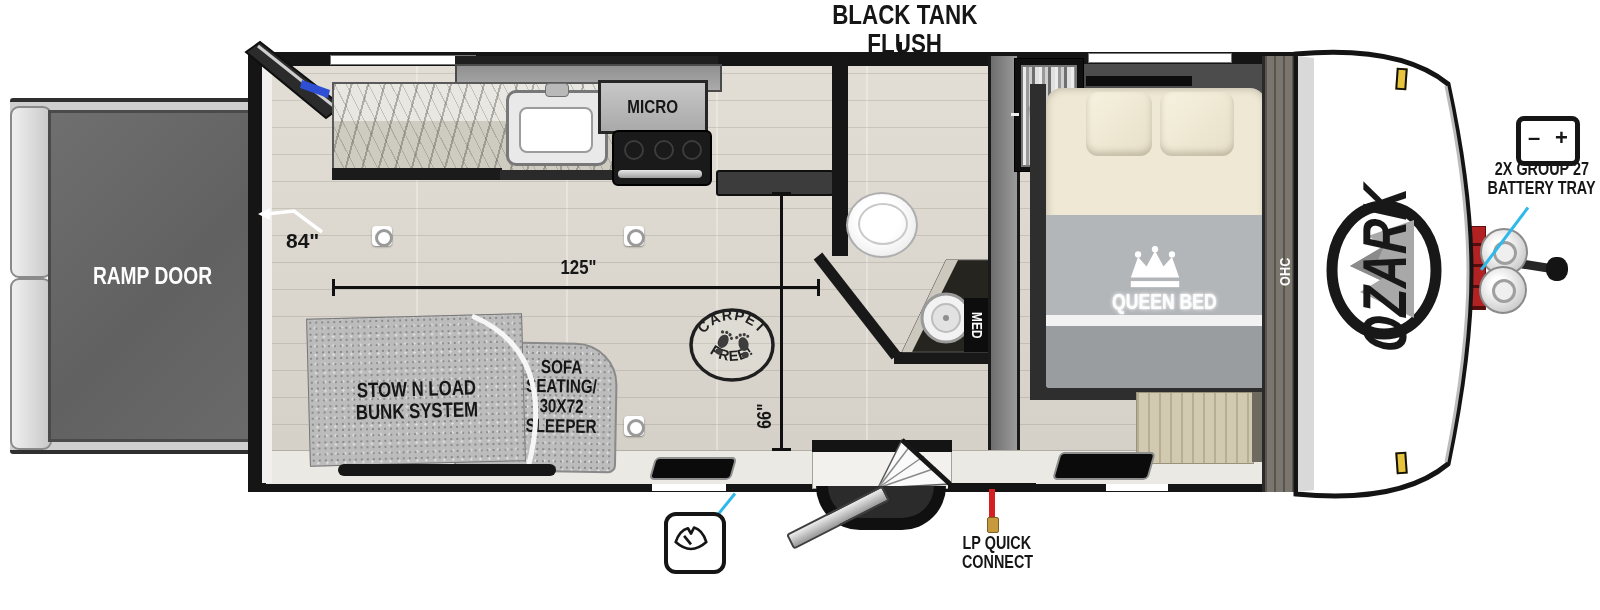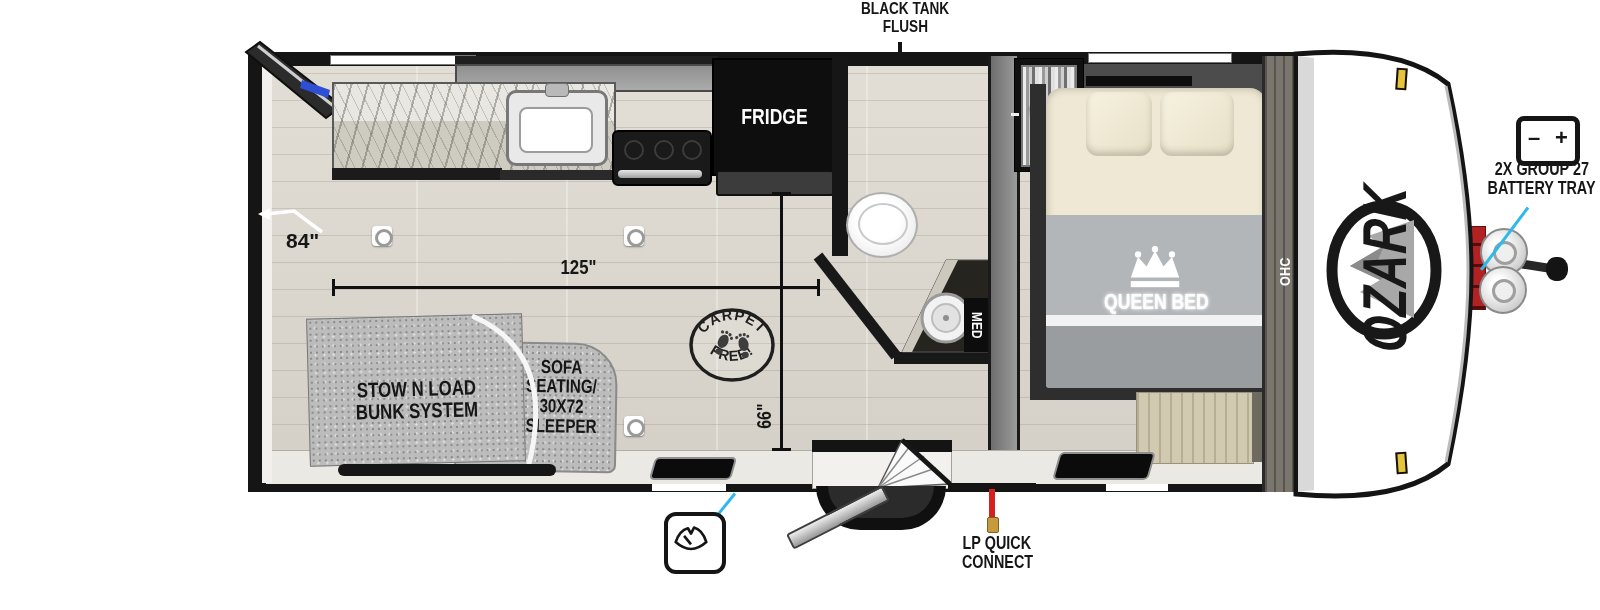--- a/index.html
+++ b/index.html
@@ -30,26 +30,35 @@
      repeating-linear-gradient(90deg, rgba(0,0,0,.28) 0 2px, transparent 2px 9px);}
   .grain{background-color:#d2c9b1;background-image:
      repeating-linear-gradient(90deg, rgba(120,110,85,.30) 0 2px, transparent 2px 11px);}
   .clothes{background:repeating-linear-gradient(90deg,#ececec 0 3px,#9a9a9a 3px 6px,#cfcfcf 6px 9px,#6f6f6f 9px 12px,#e0e0e0 12px 16px);}
 </style>
 </head>
 <body>
 
 <div class="stage">
 
-  <div class="abs lbl ctr" style="left:825px;top:0px;width:160px;font-size:17px;flex-direction:column;">
+  <div class="abs lbl ctr" style="left:825px;top:0px;width:160px;font-size:28px;flex-direction:column;">
     <span class="cond">BLACK TANK</span>
     <span class="cond">FLUSH</span>
   </div>
   <div class="abs" style="left:898px;top:42px;width:4px;height:18px;background:#131313;"></div>
 
+  <div class="abs" style="left:10px;top:96px;width:246px;height:360px;">
+    <div class="abs" style="left:0;top:2px;width:244px;height:16px;background:#cfcfcf;border-top:4px solid #2f2f2f;border-radius:3px;"></div>
+    <div class="abs" style="left:0;top:338px;width:244px;height:16px;background:#cfcfcf;border-bottom:4px solid #2f2f2f;border-radius:3px;"></div>
+    <div class="abs" style="left:0;top:10px;width:38px;height:168px;background:linear-gradient(90deg,#efefef,#c9c9c9);border:2px solid #8a8a8a;border-radius:9px;"></div>
+    <div class="abs" style="left:0;top:182px;width:38px;height:168px;background:linear-gradient(90deg,#efefef,#c9c9c9);border:2px solid #8a8a8a;border-radius:9px;"></div>
+    <div class="abs ctr" style="left:38px;top:14px;width:202px;height:326px;background:linear-gradient(135deg,#6f6f6f,#616161 55%,#6a6a6a);border:3px solid #4a4a4a;">
+      <span class="lbl white cond" style="font-size:24px;">RAMP DOOR</span>
+    </div>
+  </div>
 
   <div class="abs" style="left:248px;top:52px;width:1060px;height:440px;background:#151515;"></div>
 
   <div class="abs floor" style="left:266px;top:66px;width:998px;height:386px;"></div>
   <div class="abs ledge" style="left:266px;top:450px;width:998px;height:33px;"></div>
 
   <div class="abs" style="left:262px;top:66px;width:10px;height:417px;background:#f1f0ee;"></div>
 
   <div class="abs" style="left:330px;top:55px;width:144px;height:8px;background:#ffffff;border:1px solid #777;"></div>
   <div class="abs" style="left:1088px;top:53px;width:142px;height:8px;background:#ffffff;border:1px solid #777;"></div>
@@ -67,31 +76,31 @@
   <div class="abs" style="left:455px;top:64px;width:263px;height:24px;background:linear-gradient(180deg,#909090,#ababab);border:2px solid #4a4a4a;"></div>
   <div class="abs marble" style="left:332px;top:82px;width:280px;height:88px;border:2px solid #5a5a5a;"></div>
   <div class="abs" style="left:332px;top:168px;width:170px;height:12px;background:#1b1b1b;"></div>
   <div class="abs" style="left:500px;top:170px;width:112px;height:10px;background:#2a2a2a;"></div>
 
   <div class="abs" style="left:506px;top:90px;width:96px;height:70px;background:#e9e9e9;border:3px solid #787878;border-radius:10px;">
     <div class="abs" style="left:10px;top:14px;width:70px;height:42px;background:#ffffff;border:2px solid #9c9c9c;border-radius:8px;"></div>
     <div class="abs" style="left:36px;top:-10px;width:22px;height:12px;background:#b9b9b9;border:1px solid #6f6f6f;border-radius:4px;"></div>
   </div>
 
+  <div class="abs ctr" style="left:598px;top:80px;width:104px;height:48px;background:linear-gradient(180deg,#c7c7c7,#a9a9a9);border:3px solid #262626;">
+    <span class="lbl cond" style="font-size:19px;">MICRO</span>
+  </div>
 
   <div class="abs" style="left:612px;top:130px;width:96px;height:52px;background:#1a1a1a;border-radius:6px;border:2px solid #000;">
     <div class="abs" style="left:4px;top:38px;width:84px;height:8px;background:linear-gradient(180deg,#e8e8e8,#9f9f9f);border-radius:4px;"></div>
     <div class="abs" style="left:10px;top:8px;width:16px;height:16px;border:2px solid #3c3c3c;border-radius:50%;"></div>
     <div class="abs" style="left:40px;top:8px;width:16px;height:16px;border:2px solid #3c3c3c;border-radius:50%;"></div>
     <div class="abs" style="left:68px;top:8px;width:16px;height:16px;border:2px solid #3c3c3c;border-radius:50%;"></div>
   </div>
 
-  <div class="abs ctr" style="left:712px;top:58px;width:122px;height:114px;background:#0e0e0e;border:2px solid #000;">
-    <span class="lbl white cond" style="font-size:22px;">FRIDGE</span>
-  </div>
   <div class="abs" style="left:716px;top:170px;width:114px;height:22px;background:#3c3c3c;border:2px solid #101010;border-radius:3px;"></div>
 
   <div class="abs" style="left:832px;top:56px;width:16px;height:200px;background:#161616;"></div>
 
 
   <div class="abs" style="left:846px;top:192px;width:68px;height:62px;border-radius:50%;background:radial-gradient(circle at 45% 40%,#ffffff 40%,#e2e2e2);border:2px solid #aeaeae;">
     <div class="abs" style="left:10px;top:9px;width:46px;height:38px;border-radius:50%;border:2px solid #c9c9c9;"></div>
   </div>
 
   <svg class="abs" style="left:806px;top:248px;" width="200" height="145" viewBox="0 0 200 145">
@@ -131,21 +140,21 @@
     <div class="abs" style="left:0;top:127px;width:220px;height:173px;background:#b3b6b9;"></div>
     <div class="abs" style="left:0;top:227px;width:220px;height:11px;background:#f2f2f2;"></div>
     <div class="abs" style="left:0;top:238px;width:220px;height:62px;background:#9a9da0;"></div>
     <svg class="abs" style="left:76px;top:158px;" width="66" height="46" viewBox="0 0 48 38">
       <polygon points="4,26 10,9 17,17 24,4 31,17 38,9 44,26" fill="#ffffff"></polygon>
       <rect x="4" y="29" width="40" height="5" fill="#ffffff"></rect>
       <circle cx="10" cy="7" r="2.6" fill="#ffffff"></circle>
         <circle cx="24" cy="2.6" r="2.6" fill="#ffffff"></circle>
         <circle cx="38" cy="7" r="2.6" fill="#ffffff"></circle>
     </svg>
-    <div class="abs ctr" style="left:0;top:202px;width:220px;height:24px;">
+    <div class="abs ctr" style="left:8px;top:202px;width:220px;height:24px;">
       <span class="lbl white glow cond" style="font-size:22px;">QUEEN BED</span>
     </div>
   </div>
 
   <div class="abs grain" style="left:1136px;top:392px;width:116px;height:70px;border:1px solid #9a927c;"></div>
   <div class="abs" style="left:1252px;top:392px;width:16px;height:70px;background:#6e6a60;"></div>
   <div class="abs" style="left:1056px;top:452px;width:92px;height:24px;background:#0b0b0b;border:2px solid #8f8f8f;border-radius:5px;transform:skewX(-16deg);"></div>
   <div class="abs" style="left:652px;top:457px;width:78px;height:19px;background:#0b0b0b;border:2px solid #8f8f8f;border-radius:5px;transform:skewX(-16deg);"></div>
 
   <div class="abs" style="left:1262px;top:56px;width:42px;height:436px;border-left:3px solid #2a2a2a;">

